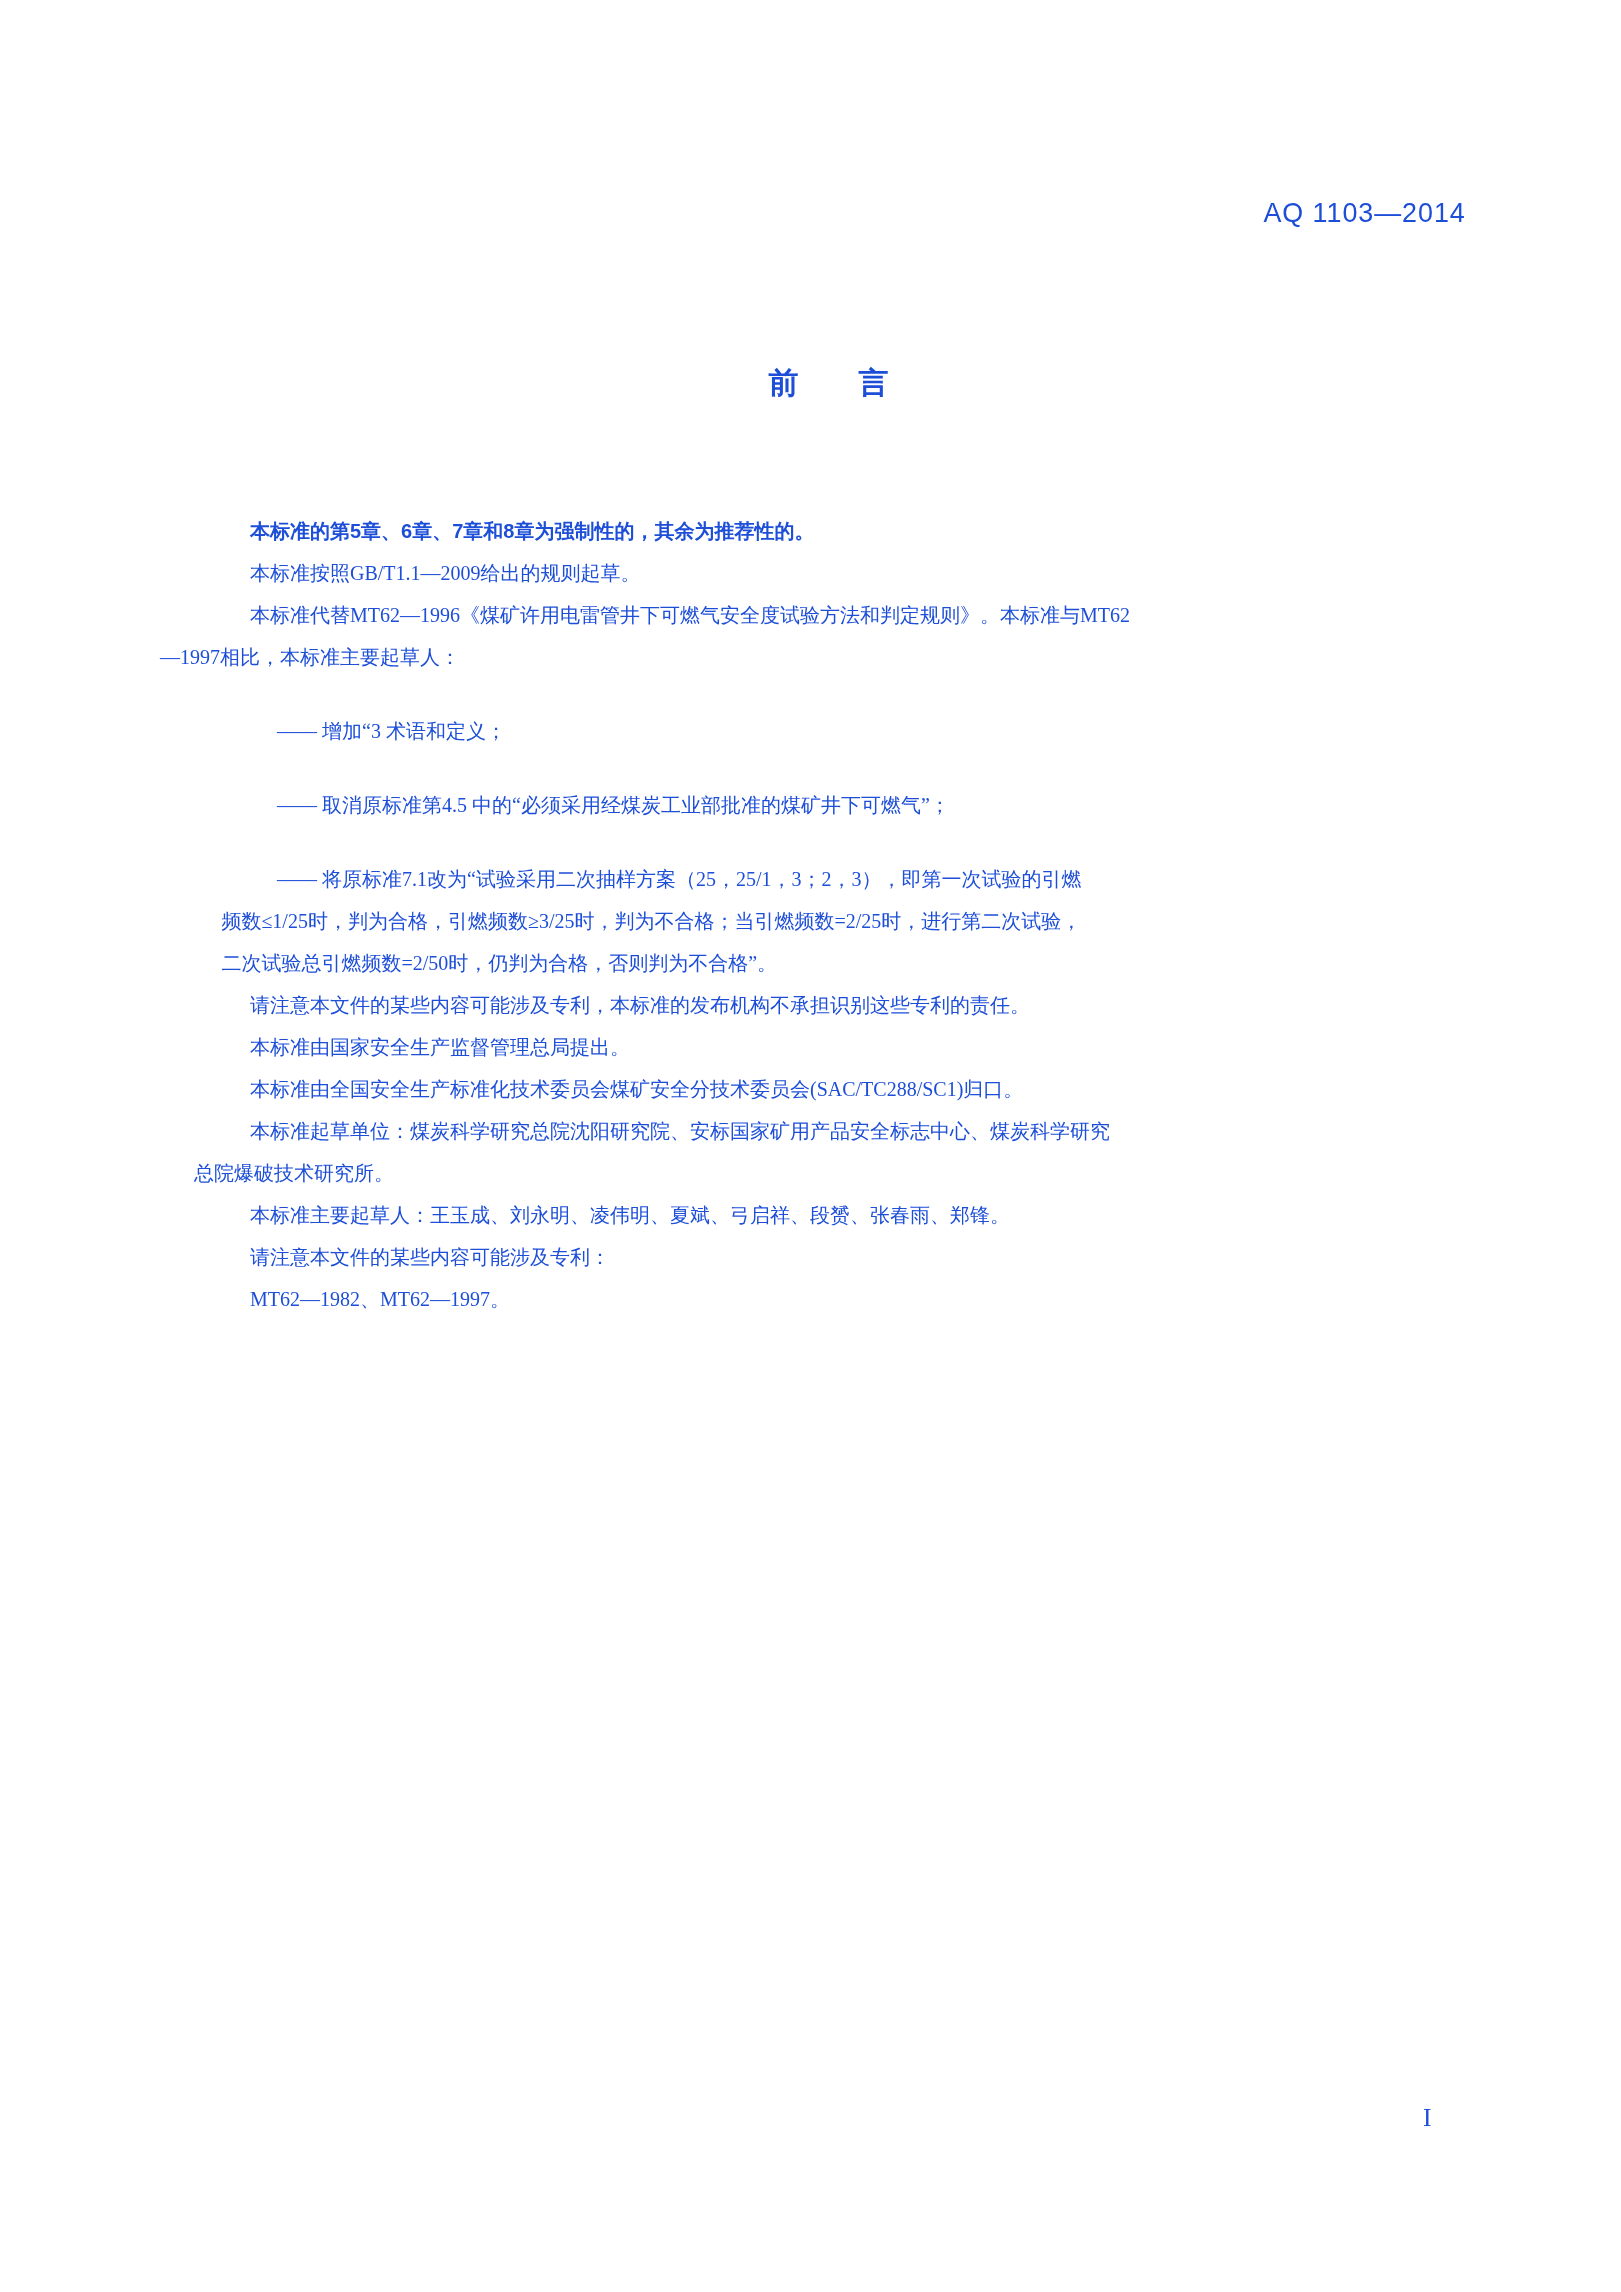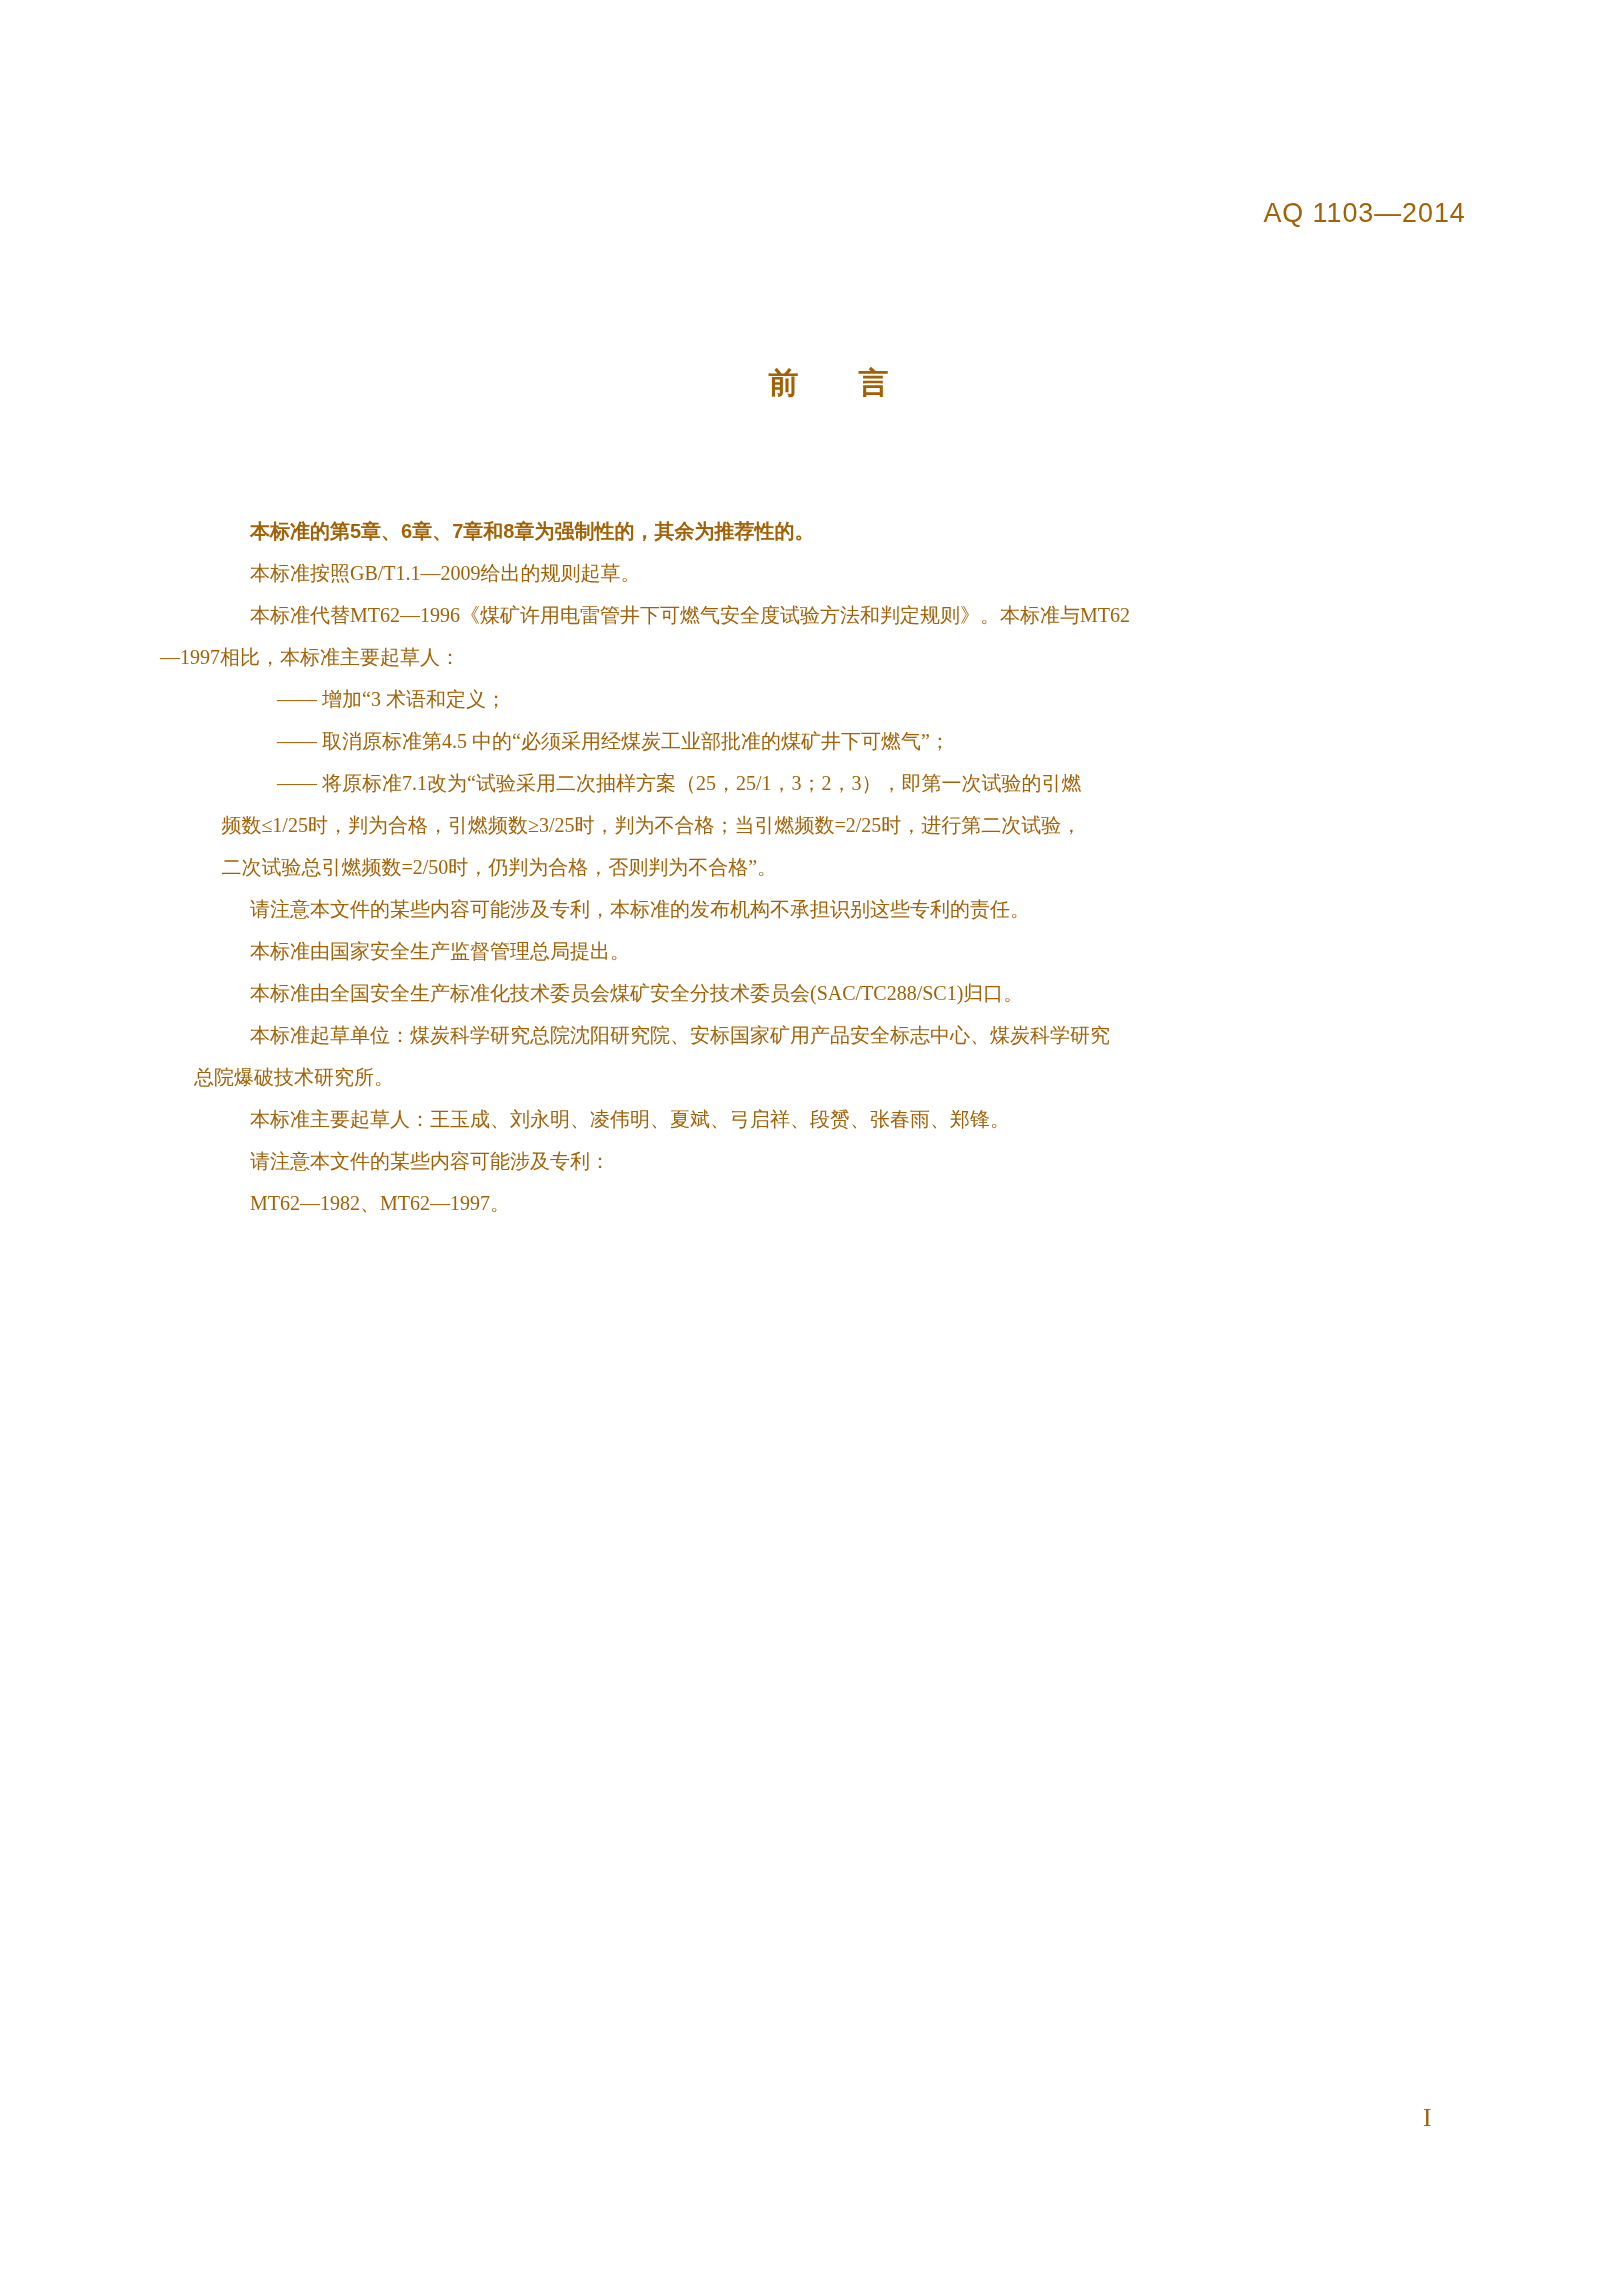--- a/index.html
+++ b/index.html
@@ -2,21 +2,21 @@
 <html><head>
 <meta charset="utf-8">
 <style>
   html, body { margin: 0; padding: 0; background: #e8e8e8; }
   .page {
     position: relative;
     width: 1621px;
     height: 2293px;
     margin: 0 auto;
     background: #ffffff;
-    color: #a16207;
+    color: #1d4ed8;
     font-family: "Liberation Serif", "DejaVu Serif", serif;
     overflow: hidden;
   }
   .header-num {
     position: absolute;
     top: 197px;
     right: 155px;
     font-family: "Liberation Sans", "DejaVu Sans", sans-serif;
     font-size: 28px;
     font-weight: 500;
@@ -39,21 +39,21 @@
   .body-text {
     position: absolute;
     top: 510px;
     left: 194px;
     width: 1274px;
     font-size: 20px;
     line-height: 42px;
   }
   .line { white-space: nowrap; height: 42px; }
   .indent-para  { padding-left: 56px; }
-  .indent-item  { padding-left: 83px; }
+  .indent-item  { padding-left: 83px; margin-top: 32px; }
   .indent-cont  { padding-left: 27.4px; }
   .indent-flush { padding-left: 0; }
   .indent-hang  { margin-left: -34px; }
   .bold {
     font-family: "Liberation Sans", "DejaVu Sans", sans-serif;
     font-weight: bold;
   }
   .page-num {
     position: absolute;
     top: 2103px;

